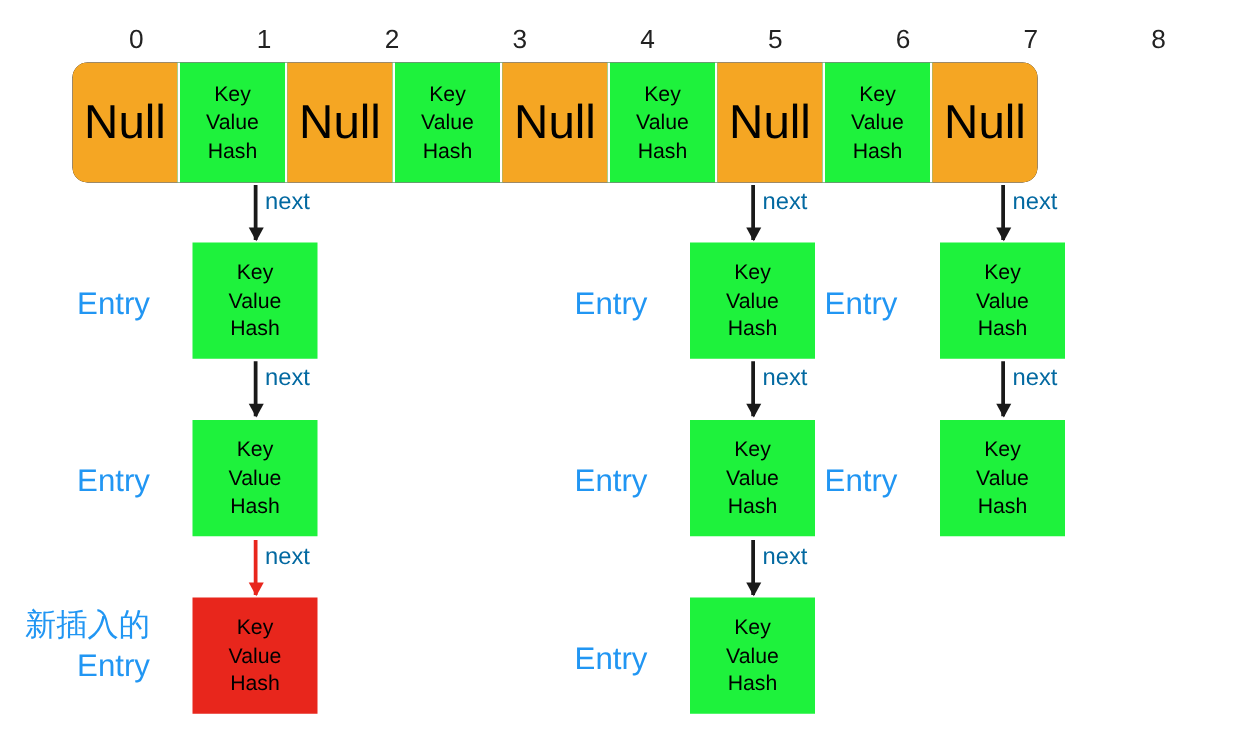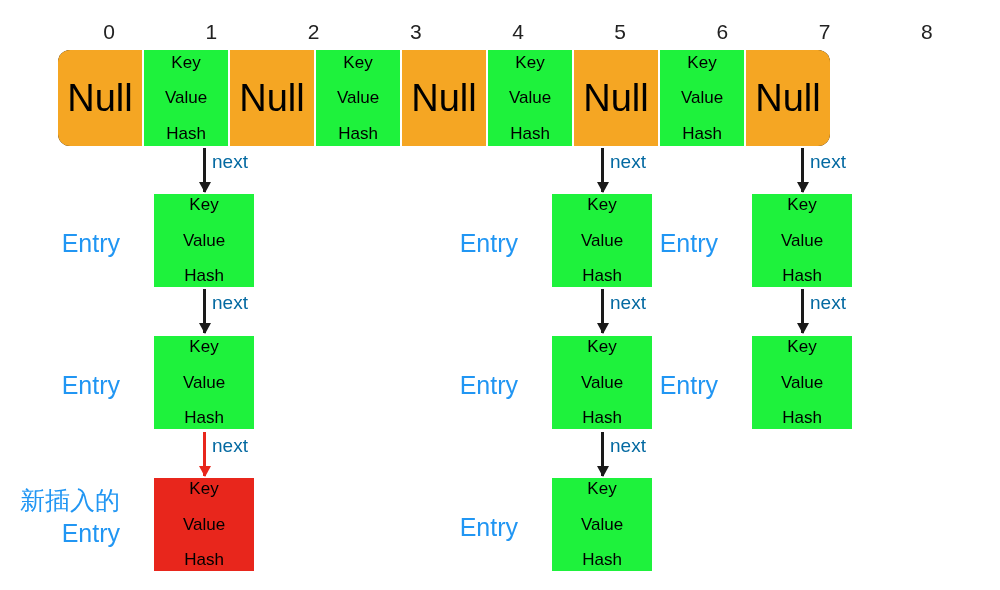--- a/index.html
+++ b/index.html
@@ -50,21 +50,21 @@
     font-size: 38px;
     color: #000000;
     letter-spacing: 0px;
     line-height: 1;
   }
   .kvh {
     display: flex;
     flex-direction: column;
     align-items: center;
     justify-content: center;
-    gap: 16px;
+    gap: 3px;
     font-size: 17px;
     color: #000000;
     line-height: 1.15;
   }
   .kvh span { display: block; }
 
   
   .index-row {
     position: absolute;
     left: 58px;

